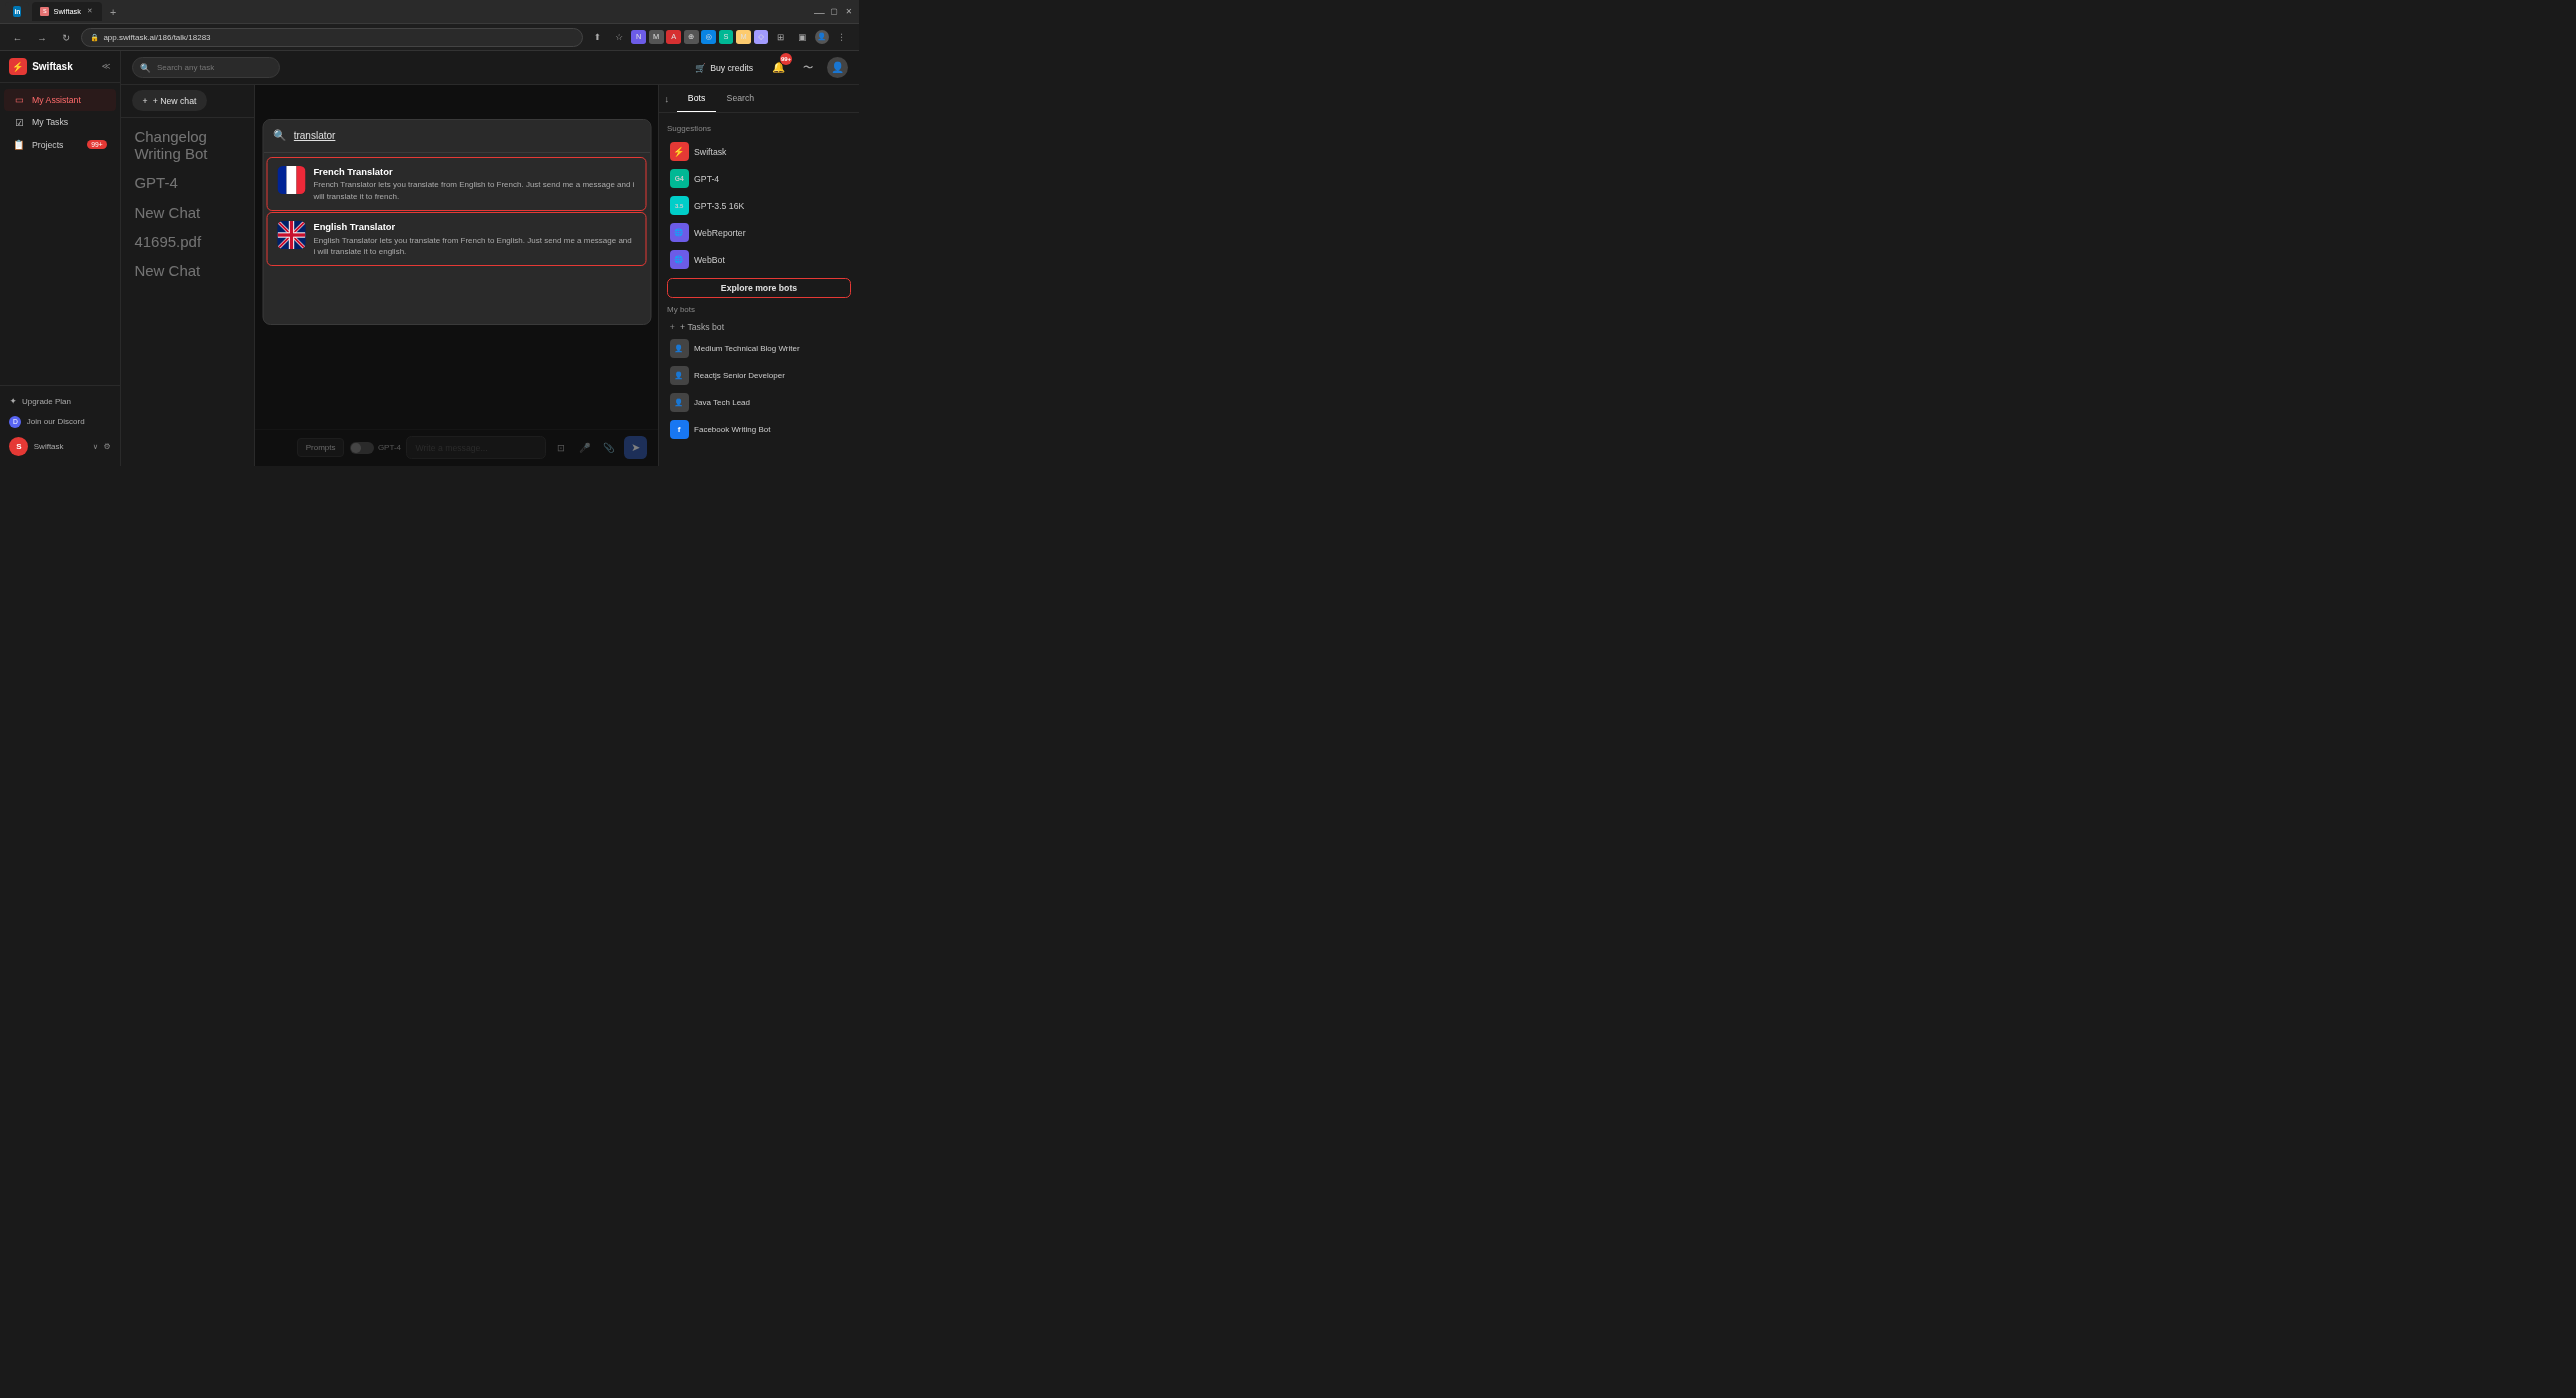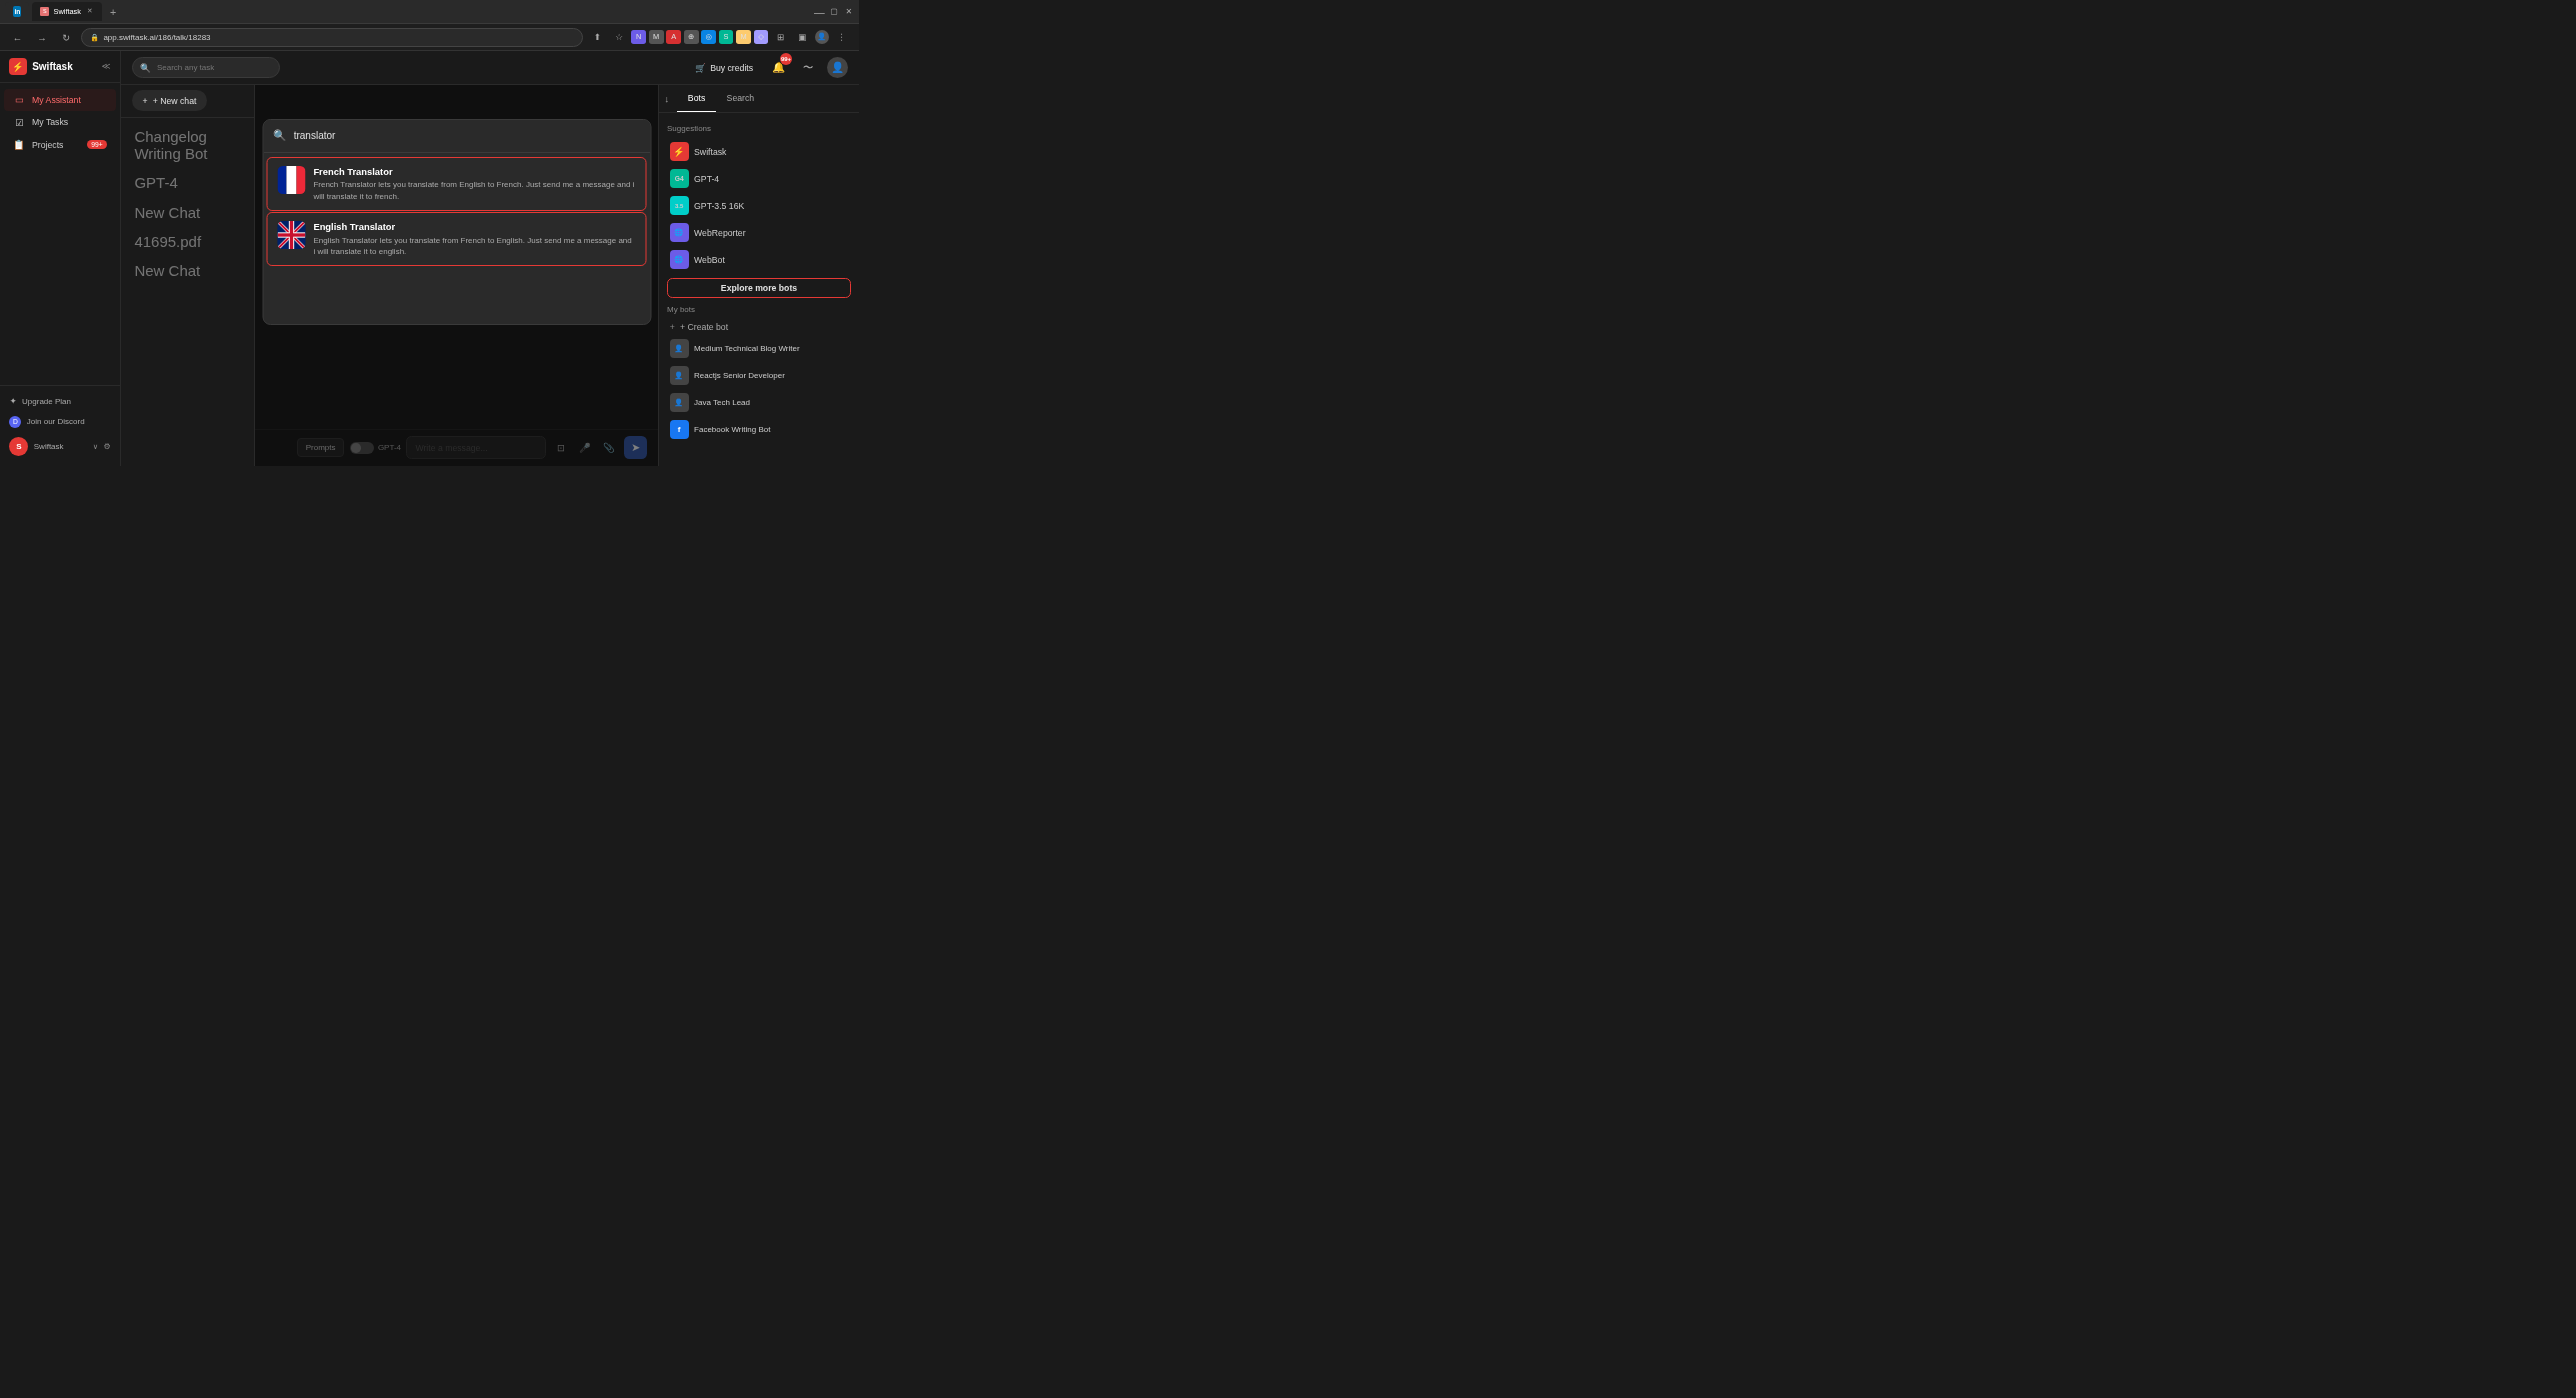--- a/index.html
+++ b/index.html
@@ -524,20 +524,21 @@
       background: #2a2a2a;
       border-bottom: 0.7px solid #3a3a3a;
     }
     .modal-search-bar input {
       flex: 1;
       background: none;
       border: none;
       outline: none;
       color: #e0e0e0;
       font-size: 10px;
+      text-decoration: underline;
     }
     .modal-results {
       padding: 2.7px;
     }
     .result-item {
       display: flex;
       align-items: flex-start;
       gap: 8px;
       padding: 8px 9.4px;
       cursor: pointer;
@@ -829,21 +830,21 @@
           <div class="bot-item">
             <div class="bot-avatar web" style="font-size:7.4px;">🌐</div>
             <span>WebBot</span>
           </div>
 
           <button class="explore-bots-btn">Explore more bots</button>
 
           <div class="my-bots-title">My bots</div>
           <div class="create-bot-item">
             <span style="color:#888;">+</span>
-            <span style="margin-left:1.3px;">+ Create bot</span>
+            <span style="margin-left:1.3px;">+ Tasks bot</span>
           </div>
           <div class="bot-item">
             <div class="bot-avatar custom" style="font-size:7.4px;">👤</div>
             <span style="font-size:8px;">Medium Technical Blog Writer</span>
           </div>
           <div class="bot-item">
             <div class="bot-avatar custom" style="font-size:7.4px;">👤</div>
             <span style="font-size:8px;">Reactjs Senior Developer</span>
           </div>
           <div class="bot-item">

